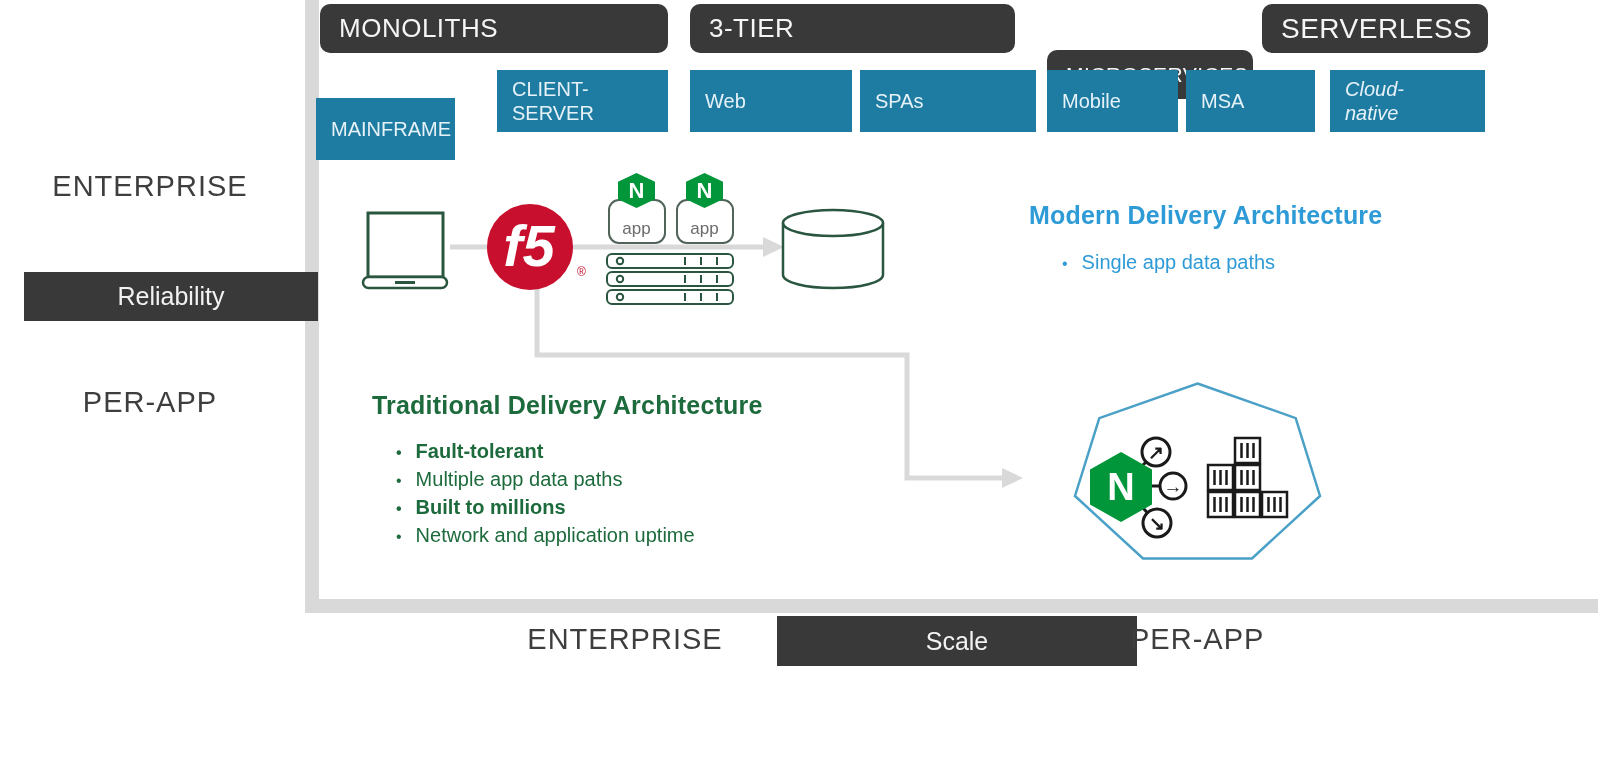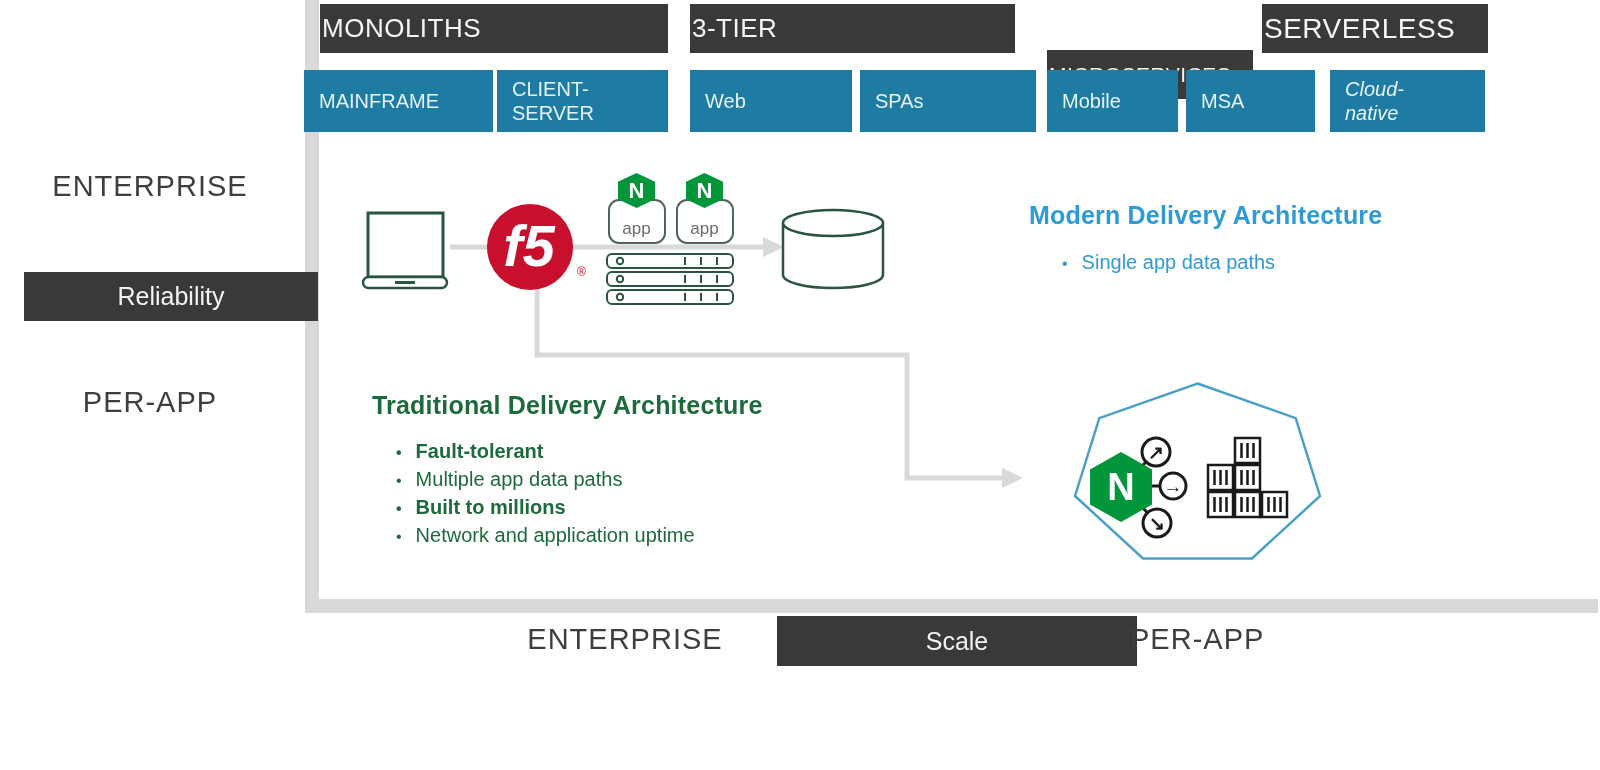--- a/index.html
+++ b/index.html
@@ -7,22 +7,23 @@
     width:1600px;height:770px;position:relative;background:#ffffff;
     font-family:"Liberation Sans", sans-serif;overflow:hidden;
   }
   .abs{position:absolute;}
   
   .vbar{left:305px;top:0;width:14px;height:605px;background:#D9D9D9;}
   .hbar{left:305px;top:599px;width:1293px;height:14px;background:#D9D9D9;}
   
   .dark-box{
     top:4px;height:49px;background:#393939;color:#F5F5F5;
-    display:flex;align-items:center;padding-left:2px;box-sizing:border-box;
+    display:flex;align-items:center;padding-left:19px;box-sizing:border-box;
     letter-spacing:0.5px;
+    border-radius:10px;
   }
   .dark-box.f26{font-size:26px;}
   .dark-box.f21{font-size:21px;}
   .dark-box.f28{font-size:28px;}
   
   .blue-box{
     top:70px;height:62px;background:#1E7BA2;color:#E6F2F8;font-size:20px;
     display:flex;align-items:center;padding-left:15px;box-sizing:border-box;
     line-height:24px;
   }
@@ -55,21 +56,21 @@
 <div class="abs dark-box f26" style="left:690px;width:325px;">
     <span>3-TIER</span>
   </div>
 <div class="abs dark-box f21" style="left:1047px;width:206px;margin-top:46px;">
     <span>MICROSERVICES</span>
   </div>
 <div class="abs dark-box f28" style="left:1262px;width:226px;">
     <span>SERVERLESS</span>
   </div>
 
-<div class="abs blue-box" style="left:304px;width:189px;">
+<div class="abs blue-box" style="left:316px;width:139px;margin-top:28px;">
     <span>MAINFRAME</span>
   </div>
 <div class="abs blue-box" style="left:497px;width:171px;">
     <span class="wrap-narrow">CLIENT-SERVER</span>
   </div>
 <div class="abs blue-box" style="left:690px;width:162px;">
     <span>Web</span>
   </div>
 <div class="abs blue-box" style="left:860px;width:176px;">
     <span>SPAs</span>

